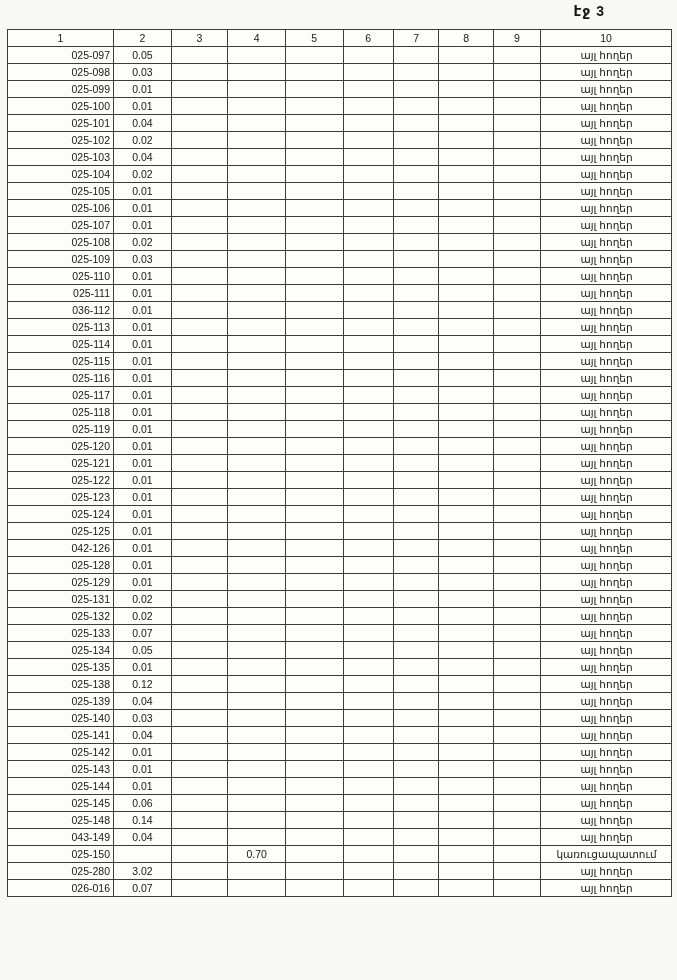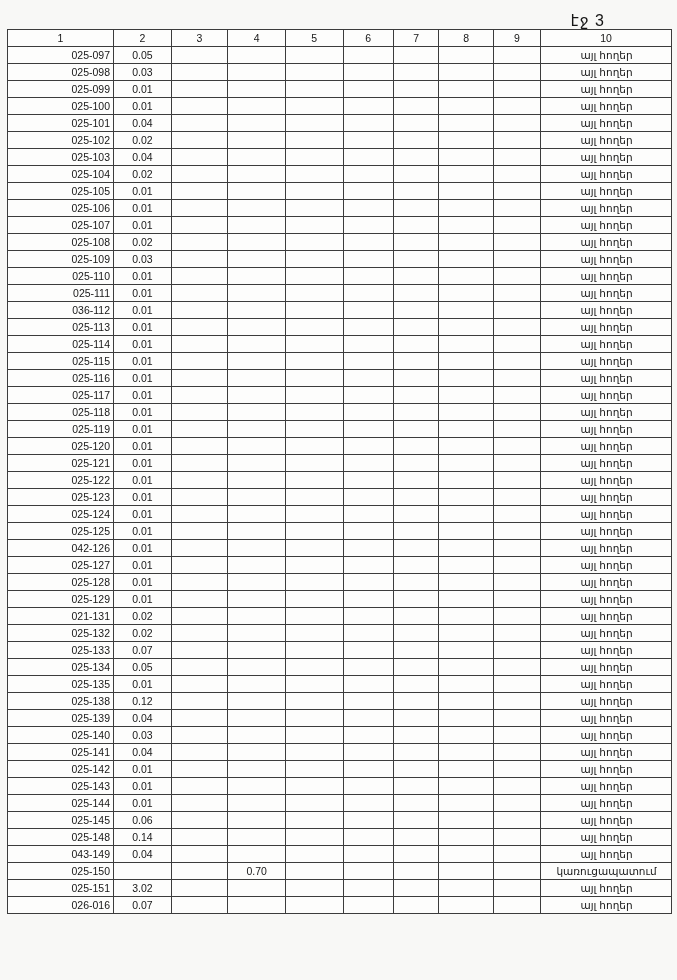--- a/index.html
+++ b/index.html
@@ -10,24 +10,24 @@
     width: 677px;
     height: 980px;
     background: #f8f8f6;
     font-family: "Liberation Sans", "DejaVu Sans", sans-serif;
     color: #161616;
     position: relative;
     overflow: hidden;
   }
   .page-label {
     position: absolute;
-    top: 11px;
+    top: 3px;
     right: 72px;
-    font-size: 16px;
-    font-weight: normal;
+    font-size: 14px;
+    font-weight: bold;
     letter-spacing: 1px;
   }
   table.data-table {
     position: absolute;
     left: 7px;
     top: 29px;
     width: 665px;
     border-collapse: collapse;
     table-layout: fixed;
     background: #fdfdfc;
@@ -438,32 +438,20 @@
           <td></td>
           <td></td>
           <td></td>
           <td></td>
           <td></td>
           <td></td>
           <td></td>
           <td>այլ հողեր</td>
         </tr>
         <tr>
-          <td>025-127</td>
-          <td>0.01</td>
-          <td></td>
-          <td></td>
-          <td></td>
-          <td></td>
-          <td></td>
-          <td></td>
-          <td></td>
-          <td>այլ հողեր</td>
-        </tr>
-        <tr>
           <td>025-128</td>
           <td>0.01</td>
           <td></td>
           <td></td>
           <td></td>
           <td></td>
           <td></td>
           <td></td>
           <td></td>
           <td>այլ հողեր</td>
@@ -474,21 +462,21 @@
           <td></td>
           <td></td>
           <td></td>
           <td></td>
           <td></td>
           <td></td>
           <td></td>
           <td>այլ հողեր</td>
         </tr>
         <tr>
-          <td>021-131</td>
+          <td>025-131</td>
           <td>0.02</td>
           <td></td>
           <td></td>
           <td></td>
           <td></td>
           <td></td>
           <td></td>
           <td></td>
           <td>այլ հողեր</td>
         </tr>
@@ -666,21 +654,21 @@
           <td></td>
           <td>0.70</td>
           <td></td>
           <td></td>
           <td></td>
           <td></td>
           <td></td>
           <td>կառուցապատում</td>
         </tr>
         <tr>
-          <td>025-151</td>
+          <td>025-280</td>
           <td>3.02</td>
           <td></td>
           <td></td>
           <td></td>
           <td></td>
           <td></td>
           <td></td>
           <td></td>
           <td>այլ հողեր</td>
         </tr>

